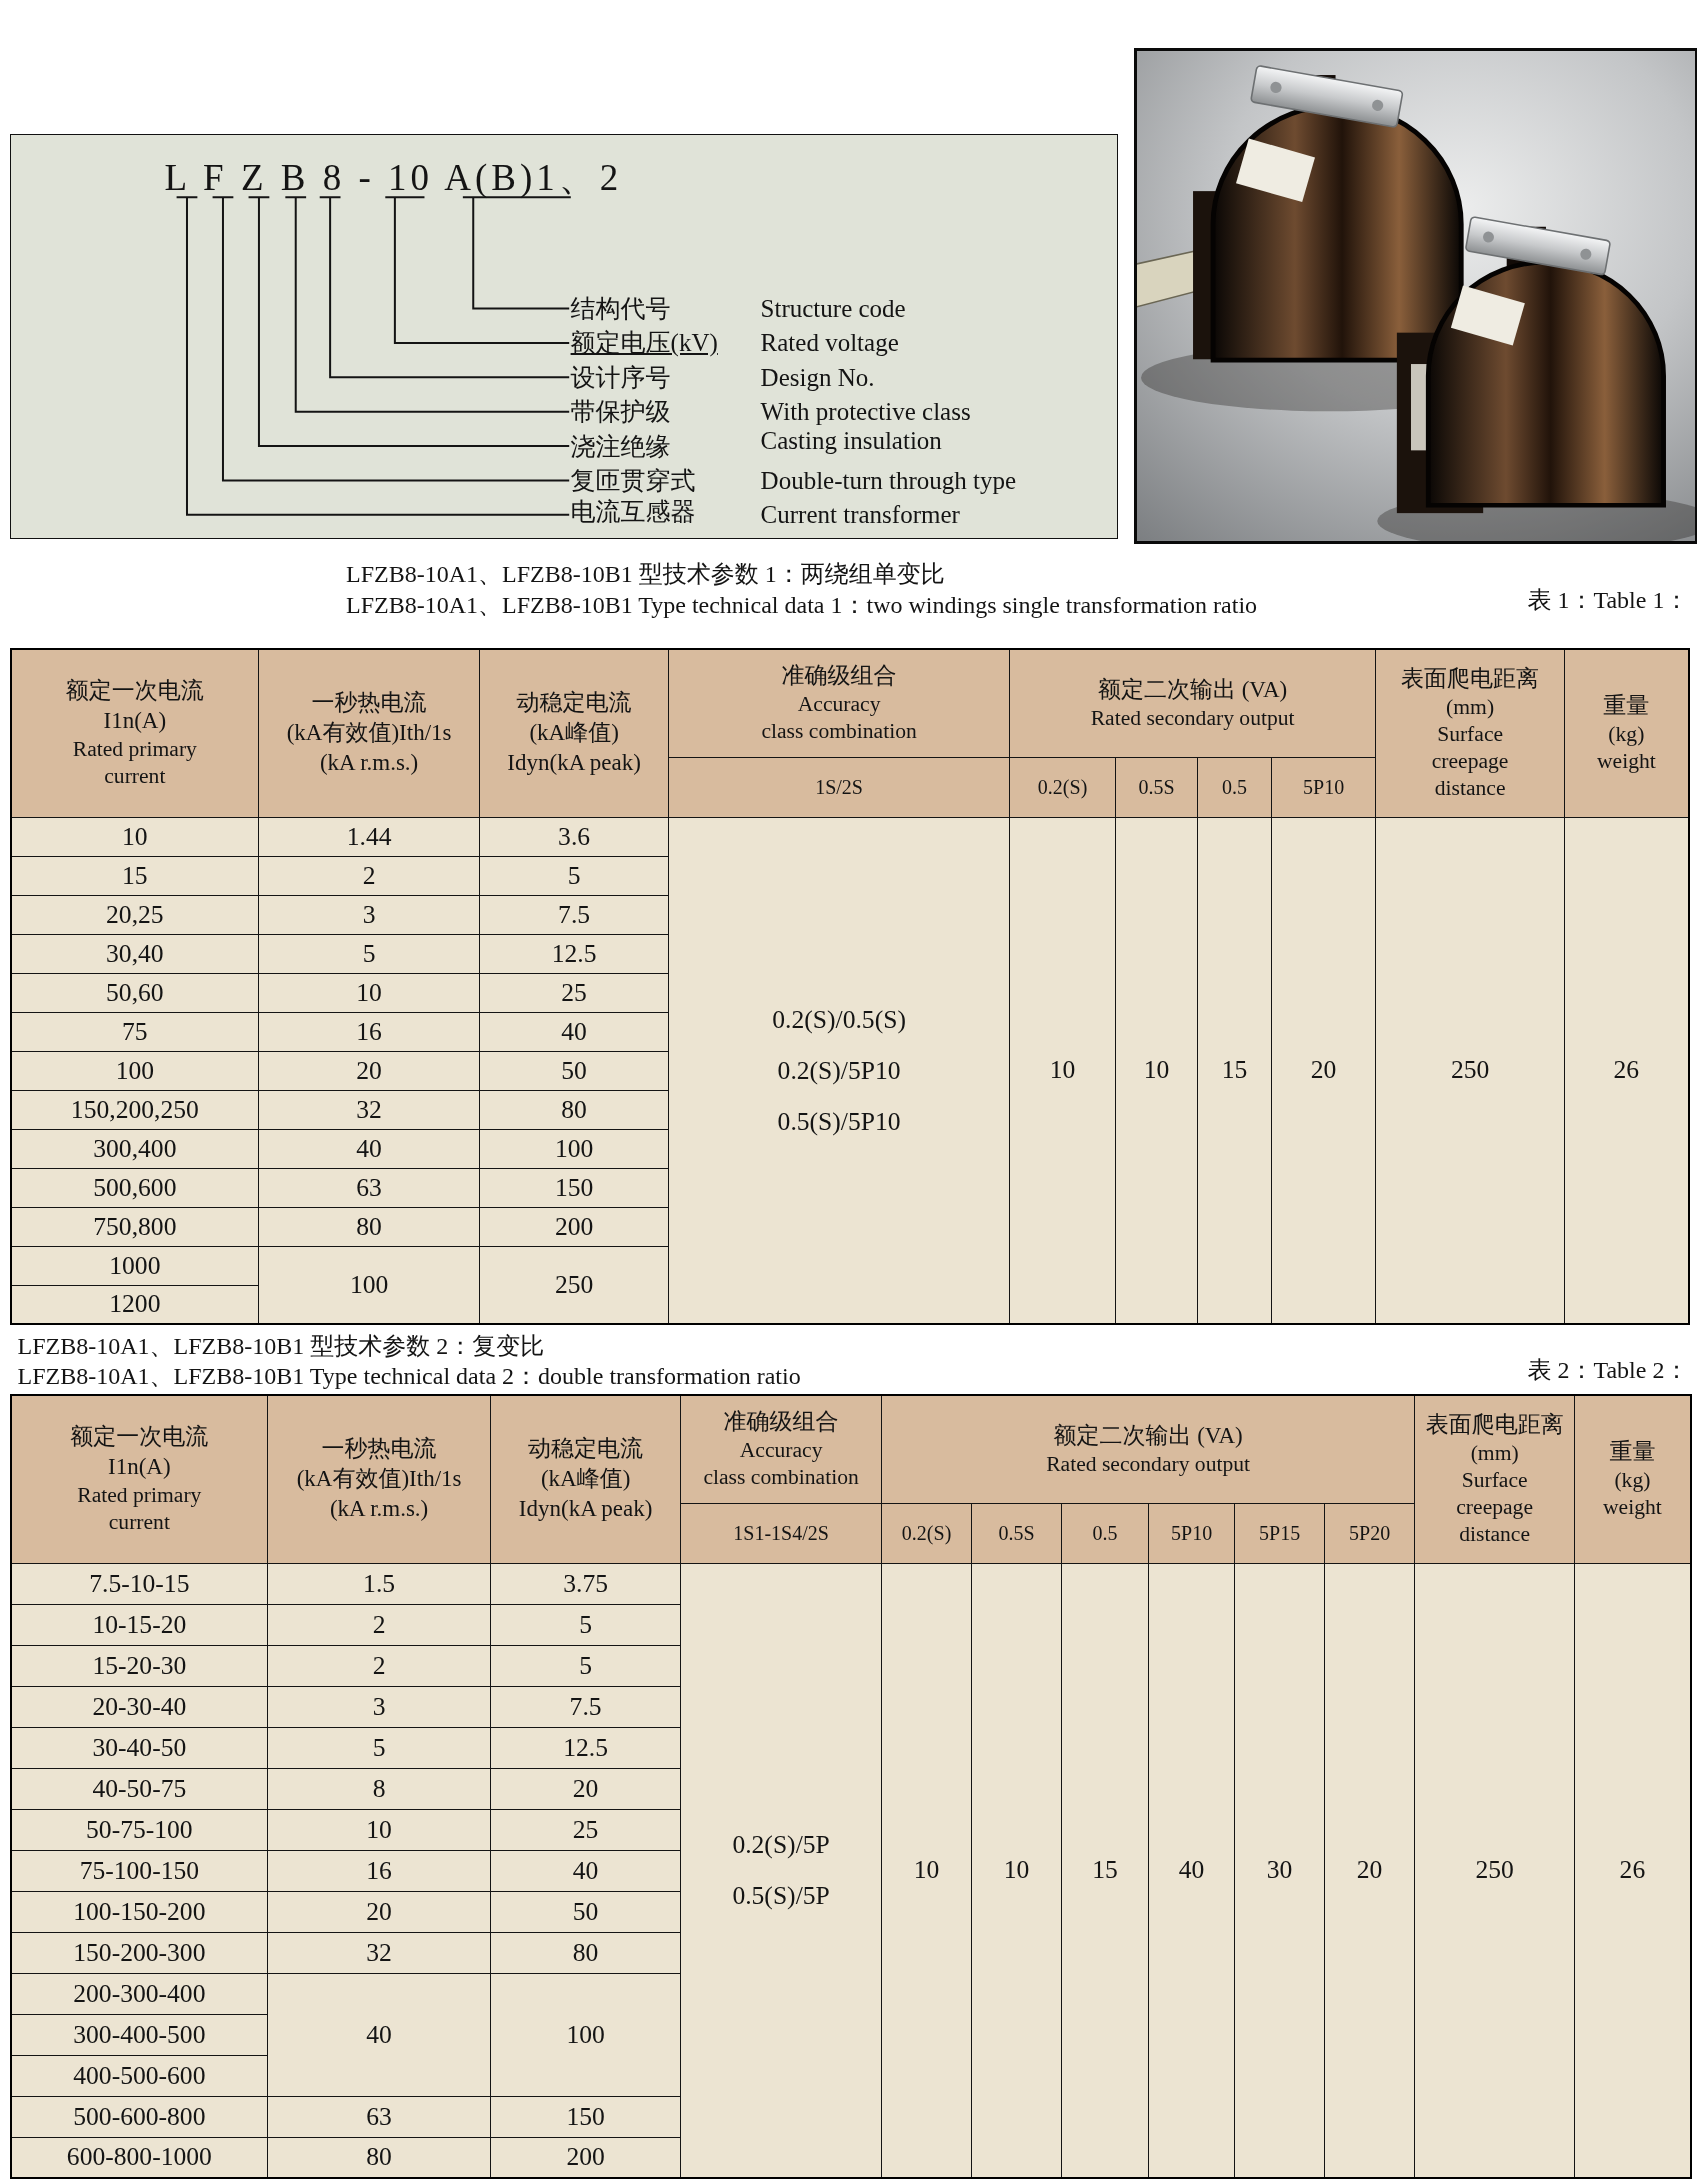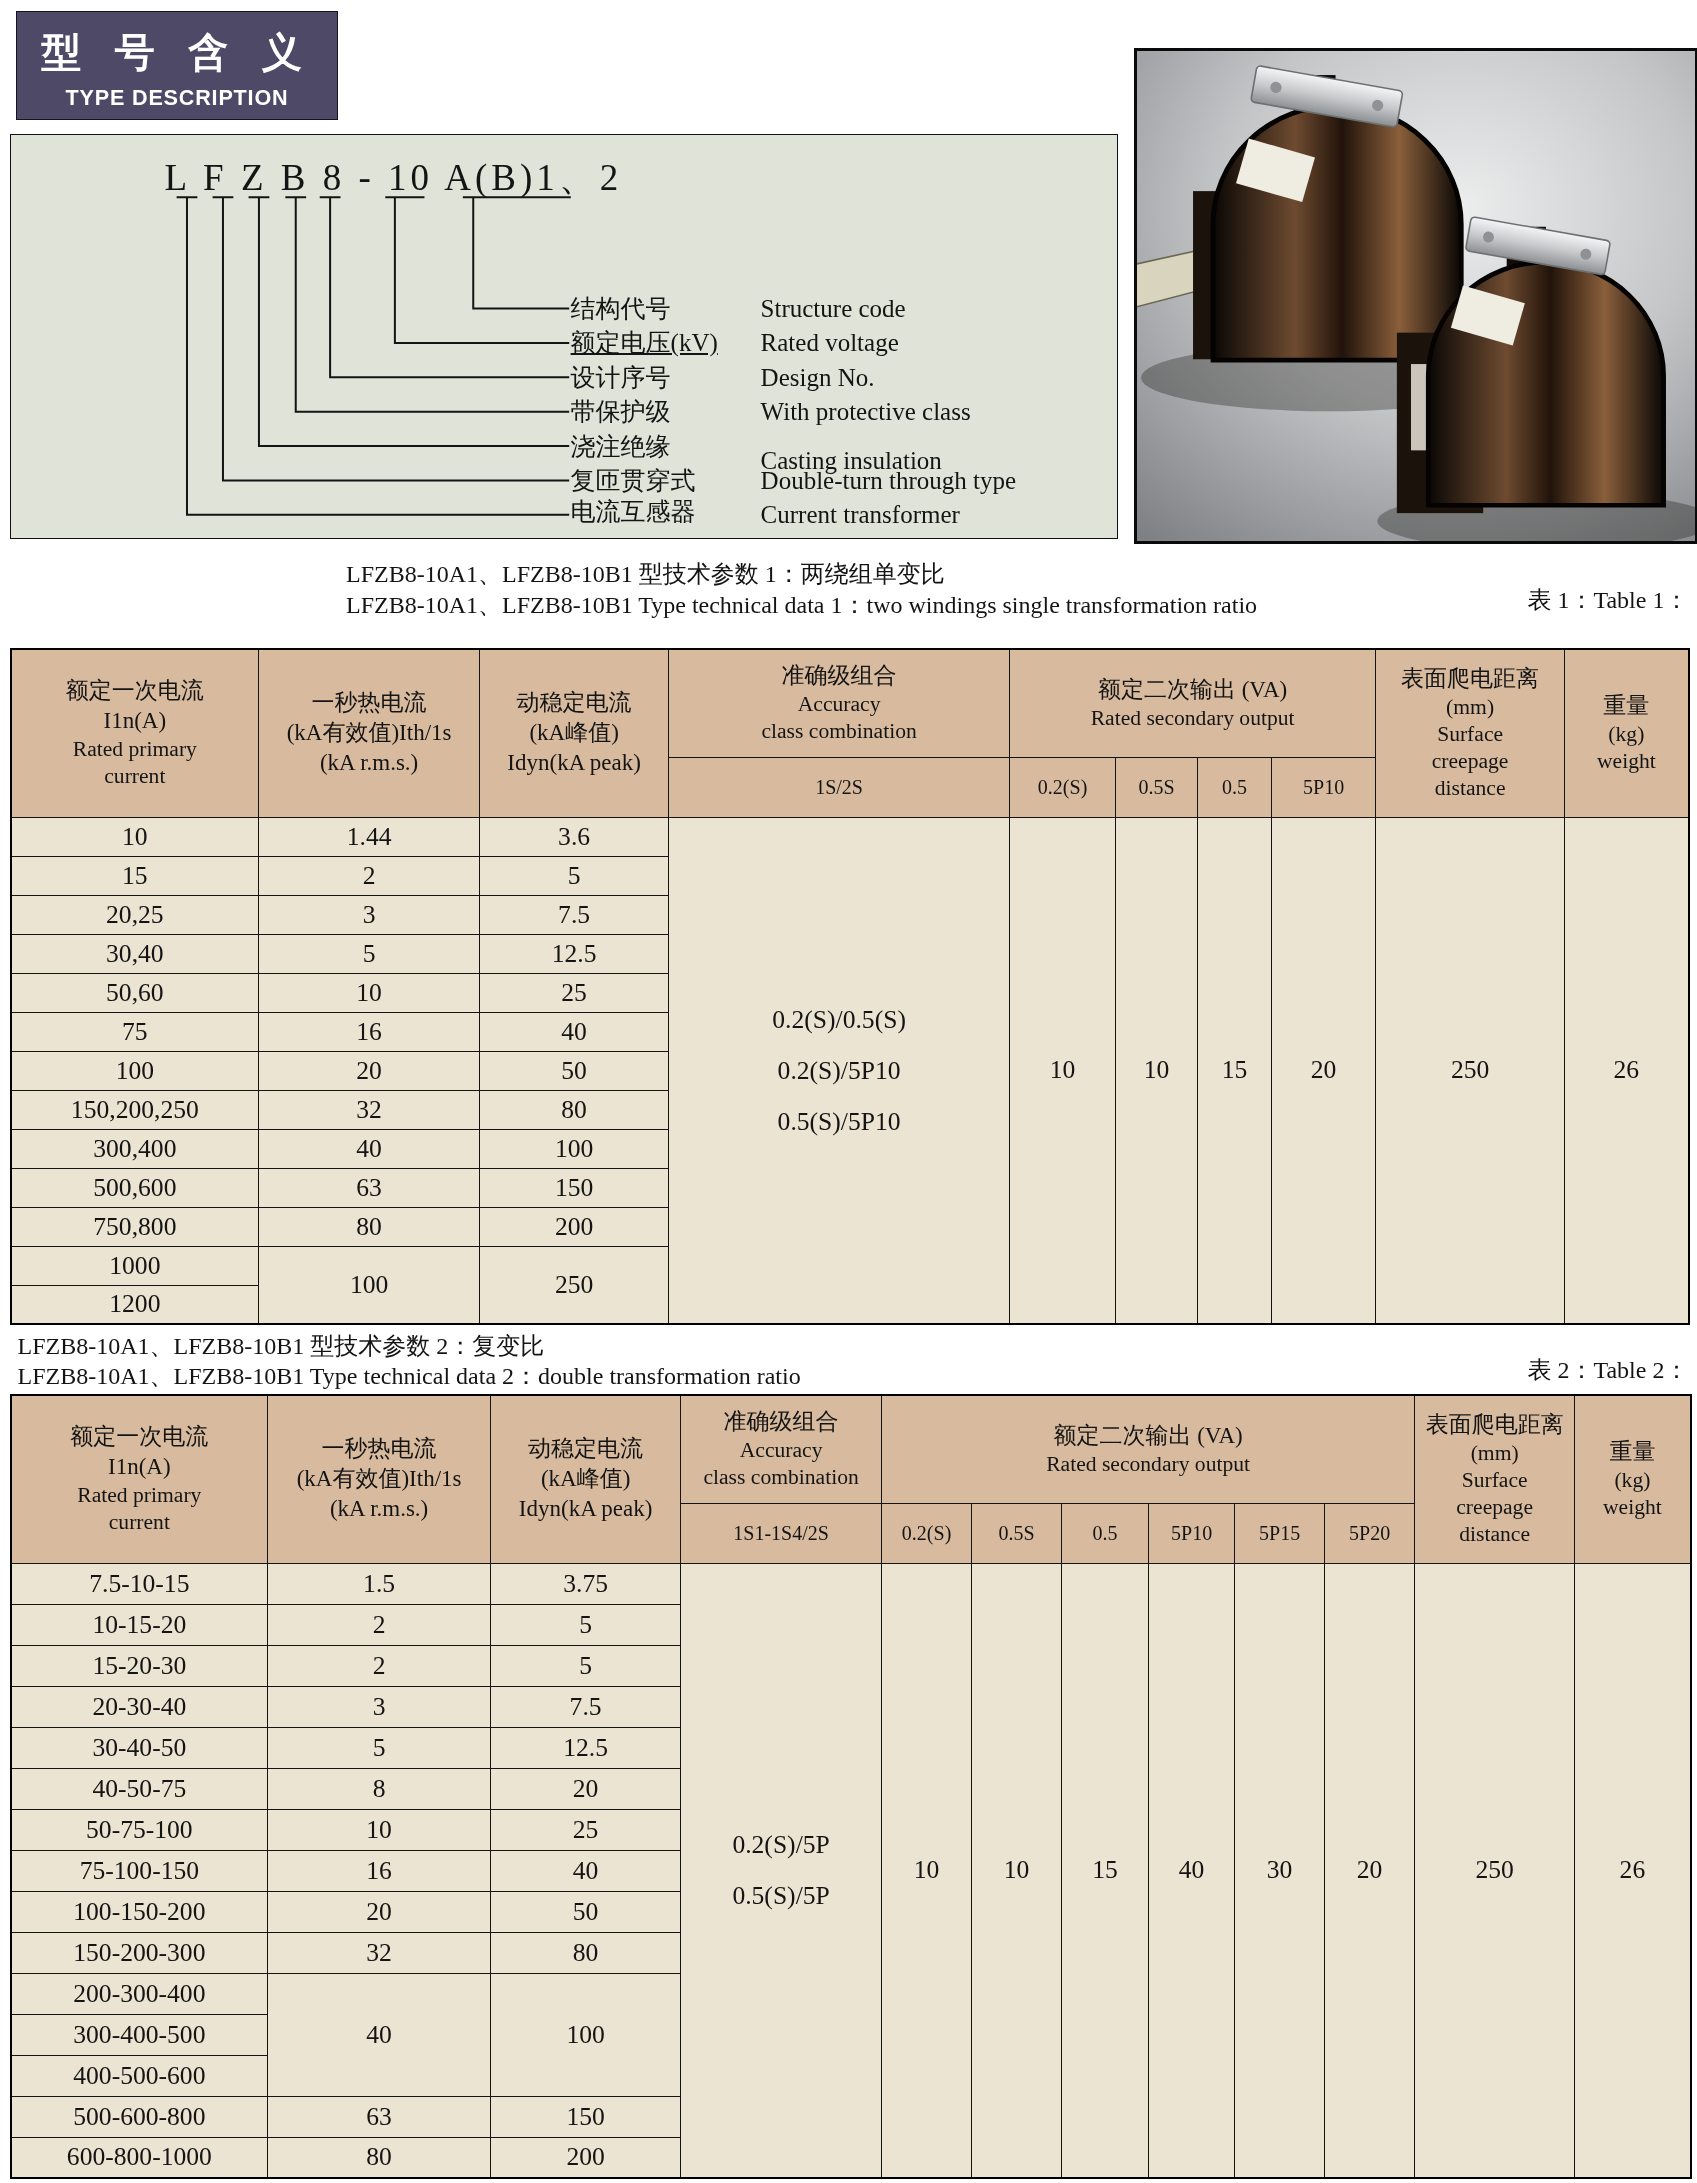--- a/index.html
+++ b/index.html
@@ -41,24 +41,20 @@
   .h-sub{font-size:23px;line-height:30px;text-align:center;}
   .h-en{font-size:21.6px;line-height:27px;text-align:center;}
   .sub-th{font-size:20px;text-align:center;}
   .acc-line{font-size:25.6px;line-height:51px;}
 </style>
 </head>
 <body>
 
 <div id="page">
 
-  <div id="badge1" class="abs badge">
-    <div class="zh">型 号 含 义</div>
-    <div class="en">TYPE DESCRIPTION</div>
-  </div>
 
   <div id="typebox" class="abs">
     <div id="typecode">L F Z B 8 - 10 A(B)1、2</div>
     <svg class="abs" style="left:0;top:0;" width="1106" height="403" viewBox="0 0 1383 504">
       <g stroke="#141414" stroke-width="2.5" fill="none">
         <path d="M565,78 H700 M578,78 V217 H698"></path>
         <path d="M468,78 H517 M480,78 V260 H698"></path>
         <path d="M386,78 H412 M399,78 V303 H698"></path>
         <path d="M343,78 H369 M356,78 V346 H698"></path>
         <path d="M297,78 H323 M310,78 V389 H698"></path>
@@ -68,21 +64,21 @@
     </svg>
     <div class="dlabel zh" style="top:156px;">结构代号</div>
     <div class="dlabel en" style="top:156px;">Structure code</div>
     <div class="dlabel zh" style="top:190px;text-decoration:underline;">额定电压(kV)</div>
     <div class="dlabel en" style="top:190px;">Rated voltage</div>
     <div class="dlabel zh" style="top:225px;">设计序号</div>
     <div class="dlabel en" style="top:225px;">Design No.</div>
     <div class="dlabel zh" style="top:259px;">带保护级</div>
     <div class="dlabel en" style="top:259px;">With protective class</div>
     <div class="dlabel zh" style="top:294px;">浇注绝缘</div>
-    <div class="dlabel en" style="top:308px;">Casting insulation</div>
+    <div class="dlabel en" style="top:288px;">Casting insulation</div>
     <div class="dlabel zh" style="top:328px;">复匝贯穿式</div>
     <div class="dlabel en" style="top:328px;">Double-turn through type</div>
     <div class="dlabel zh" style="top:359px;font-family:Liberation Serif, serif;">电流互感器</div>
     <div class="dlabel en" style="top:362px;">Current transformer</div>
   </div>
 
   <div id="photo" class="abs">
     <svg width="558" height="490" viewBox="0 0 697 612">
       <defs>
         <radialGradient id="bgg" cx="0.58" cy="0.32" r="0.95">

